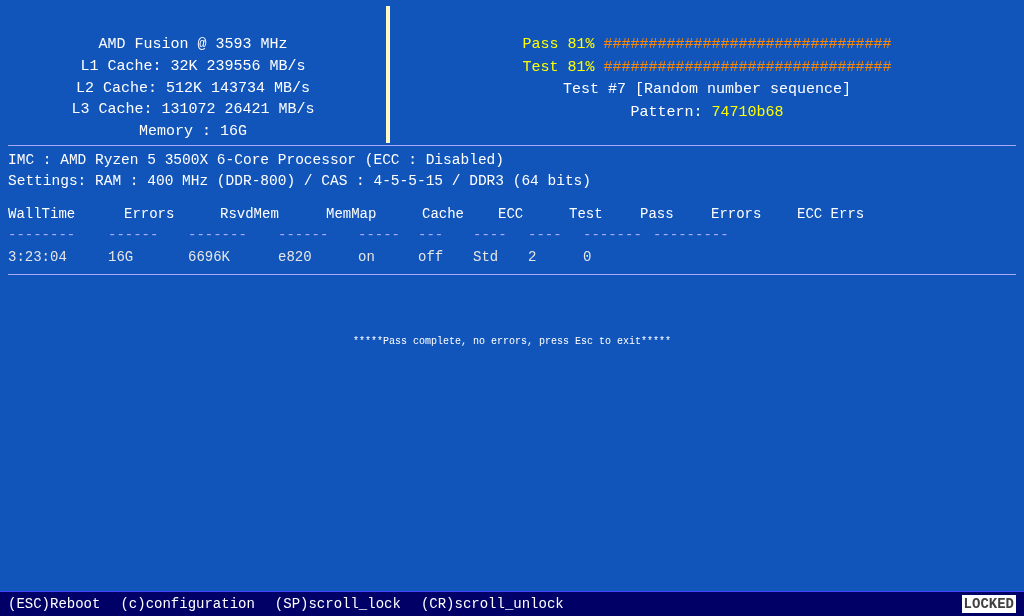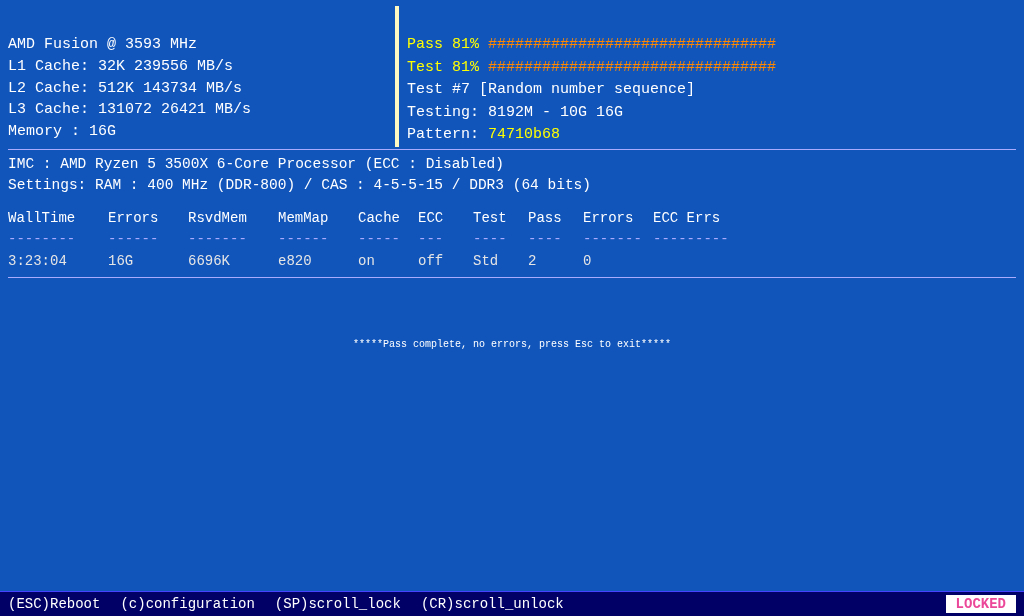--- a/index.html
+++ b/index.html
@@ -40,42 +40,43 @@
     .main-content {
       flex: 1;
       padding: 6px 8px 0 8px;
       font-size: 15px;
       line-height: 1.45;
       background: #1155bb;
       position: relative;
     }
     .top-section {
       display: flex;
-      gap: 17px;
+      gap: 8px;
+      text-align: center;
     }
     .left-col {
       width: 370px;
       flex-shrink: 0;
     }
     .right-col {
       flex: 1;
       padding-left: 8px;
       border-left: 4px solid #fef9c3;
     }
     .divider-line {
       border: none;
       border-top: 1px solid #aaaaff;
       margin: 4px 0;
     }
     .table-section {
       margin-top: 8px;
     }
     .table-header-row {
       display: flex;
-      gap: 0;
+      gap: 16px;
       font-size: 14px;
       color: #ffffff;
       margin-bottom: 1px;
       margin-top: 12px;
     }
     .table-dash-row {
       display: flex;
       gap: 0;
       font-size: 14px;
       color: #aaaaff;
@@ -119,22 +120,22 @@
       justify-content: space-between;
       align-items: center;
       border-top: 1px solid #4444ff;
     }
     .footer-left {
       display: flex;
       gap: 20px;
     }
     .locked-badge {
       background: #ffffff;
-      color: #ec4899;
-      padding: 1px 10px;
+      color: #404040;
+      padding: 1px 2px;
       font-weight: bold;
       font-size: 14px;
       text-align: right;
     }
     .right-col-line {
       font-size: 15px;
       line-height: 1.5;
     }
   </style>
 </head>
@@ -157,21 +158,20 @@
           <div>L3 Cache: 131072  26421 MB/s</div>
           <div>Memory :   16G</div>
         </div>
       </div>
 
       <div class="right-col">
         <div style="margin-top:28px;">
           <div class="right-col-line"><span style="color: rgb(255, 255, 0);">Pass 81% </span><span style="color: rgb(255, 136, 0);">################################</span></div>
           <div class="right-col-line"><span style="color: rgb(255, 255, 0);">Test 81% </span><span style="color: rgb(255, 136, 0);">################################</span></div>
           <div class="right-col-line">Test #7  [Random number sequence]</div>
-          <div class="right-col-line">Testing: 8192M -    10G    16G</div>
           <div class="right-col-line"><span>Pattern:    </span><span style="color: rgb(255, 255, 0);">74710b68</span></div>
         </div>
       </div>
     </div>
 
     <hr class="divider-line" style="margin-top:2px;">
 
     <div style="font-size:14.5px;">IMC : AMD  Ryzen 5  3500X 6-Core Processor (ECC : Disabled)</div>
 
     <div style="font-size:14.5px;">Settings: RAM : 400 MHz (DDR-800) / CAS : 4-5-5-15 / DDR3 (64 bits)</div>

